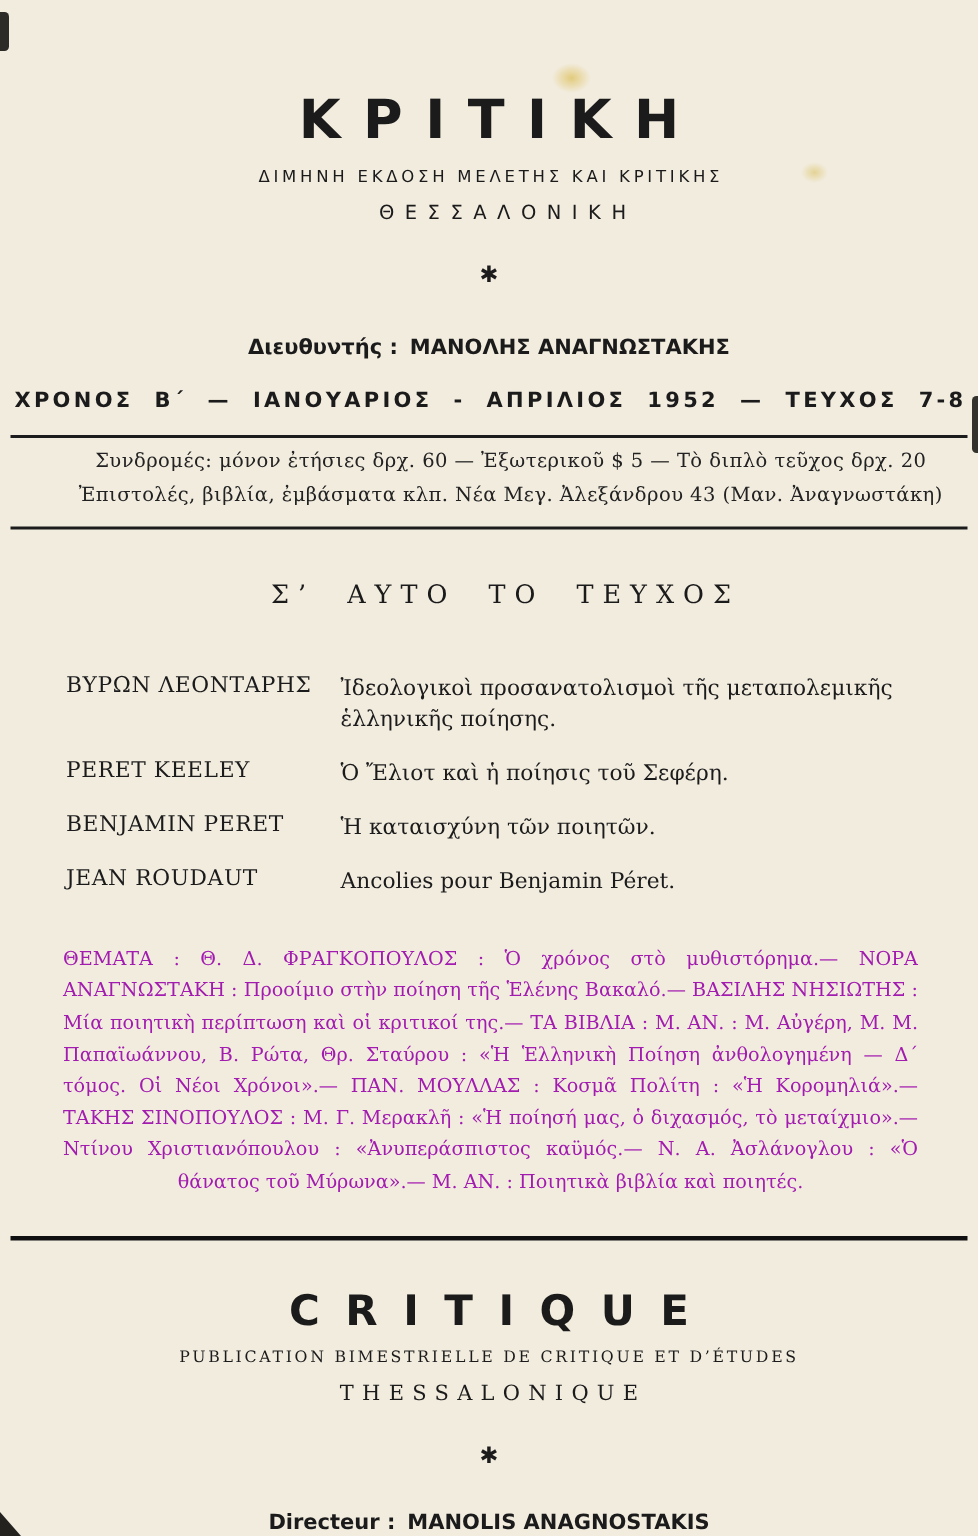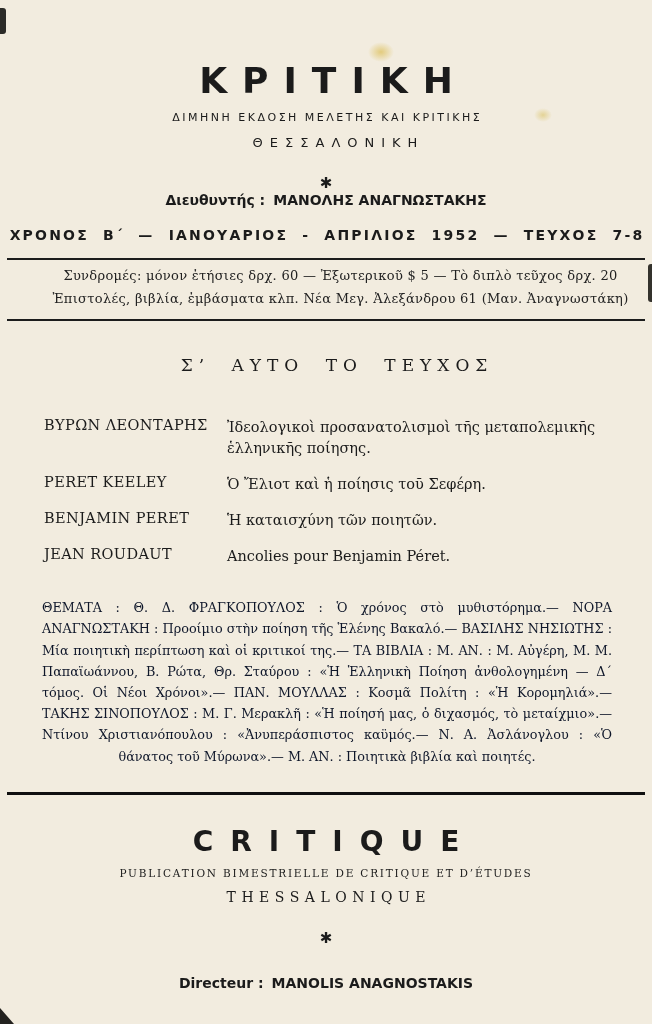--- a/index.html
+++ b/index.html
@@ -13,36 +13,36 @@
   .page{position:relative;width:652px;height:1024px;overflow:hidden;}
   .t-center{text-align:center;}
 
   .greek-title{font-family:"DejaVu Sans",sans-serif;font-weight:700;font-size:36px;
     letter-spacing:15px;padding-left:15px;margin:0;padding-top:60px;}
   .greek-subtitle{font-family:"DejaVu Sans",sans-serif;font-size:11px;
     letter-spacing:2.5px;padding-left:2.5px;margin-top:10px;}
   .greek-city{font-family:"DejaVu Sans",sans-serif;font-size:13px;
     letter-spacing:7px;padding-left:25px;margin-top:11px;}
   .ornament{font-size:15px;margin-top:24px;}
-  .director-line{font-family:"DejaVu Sans",sans-serif;font-weight:700;font-size:14px;}
+  .director-line{font-family:"DejaVu Sans",sans-serif;font-weight:700;font-size:14px;margin-top:32px;}
   .director-line .label{margin-right:8px;}
   .greek-issue{font-family:"DejaVu Sans",sans-serif;font-weight:700;font-size:14px;
     letter-spacing:2.2px;padding-left:2px;word-spacing:7px;margin-top:19px;}
   .rule{border:none;border-top:2px solid #1c1c1c;margin:15px 7px 0;}
   .sub-line{font-size:13px;margin-top:8px;letter-spacing:0.3px;color:#222;padding-left:29px;}
   .rule2{border:none;border-top:2px solid #1c1c1c;margin:13px 7px 0;}
 
   .toc-heading{font-size:17px;letter-spacing:6px;word-spacing:10px;padding-left:22px;margin-top:34px;}
   .toc{display:grid;grid-template-columns:168px 1fr;column-gap:6px;row-gap:11px;
     margin:42px 36px 0 44px;font-size:14.5px;gap:15px;}
   .toc-author{letter-spacing:0.4px;}
   .toc-title{line-height:1.45;}
 
   .themes{margin:30px 40px 0 42px;font-size:12.8px;line-height:1.66;
-    text-align:justify;text-align-last:center;color:#0f172a;}
+    text-align:justify;text-align-last:center;color:#a21caf;}
 
   .rule-thick{border:none;border-top:3.5px solid #101010;margin:25px 7px 0;}
 
   .fr-title{font-family:"DejaVu Sans",sans-serif;font-weight:700;font-size:28px;
     letter-spacing:17px;padding-left:17px;margin-top:30px;}
   .fr-subtitle{font-size:10.5px;letter-spacing:1.8px;margin-top:9px;}
   .fr-city{font-size:14px;letter-spacing:5.5px;padding-left:5.5px;margin-top:10px;}
   .fr-director{font-family:"DejaVu Sans",sans-serif;font-weight:700;font-size:14px;margin-top:28px;}
   .fr-director .label{margin-right:8px;}
 
@@ -75,21 +75,21 @@
     <div class="director-line t-center">
       <span class="label">Διευθυντής :</span><span>ΜΑΝΟΛΗΣ ΑΝΑΓΝΩΣΤΑΚΗΣ</span>
     </div>
     <div class="greek-issue t-center">ΧΡΟΝΟΣ Β΄ — ΙΑΝΟΥΑΡΙΟΣ - ΑΠΡΙΛΙΟΣ 1952 — ΤΕΥΧΟΣ 7-8</div>
   </header>
 
   <hr class="rule">
 
   <div>
     <div class="sub-line t-center">Συνδρομές: μόνον ἐτήσιες δρχ. 60 — Ἐξωτερικοῦ $ 5 — Τὸ διπλὸ τεῦχος δρχ. 20</div>
-    <div class="sub-line t-center">Ἐπιστολές, βιβλία, ἐμβάσματα κλπ. Νέα Μεγ. Ἀλεξάνδρου 61 (Μαν. Ἀναγνωστάκη)</div>
+    <div class="sub-line t-center">Ἐπιστολές, βιβλία, ἐμβάσματα κλπ. Νέα Μεγ. Ἀλεξάνδρου 43 (Μαν. Ἀναγνωστάκη)</div>
   </div>
 
   <hr class="rule2">
 
   <section>
     <div class="toc-heading t-center">Σ’ ΑΥΤΟ ΤΟ ΤΕΥΧΟΣ</div>
 
     <div class="toc">
       <div class="toc-author">ΒΥΡΩΝ ΛΕΟΝΤΑΡΗΣ</div>
       <div class="toc-title">Ἰδεολογικοὶ προσανατολισμοὶ τῆς μεταπολεμικῆς ἑλληνικῆς ποίησης.</div>

